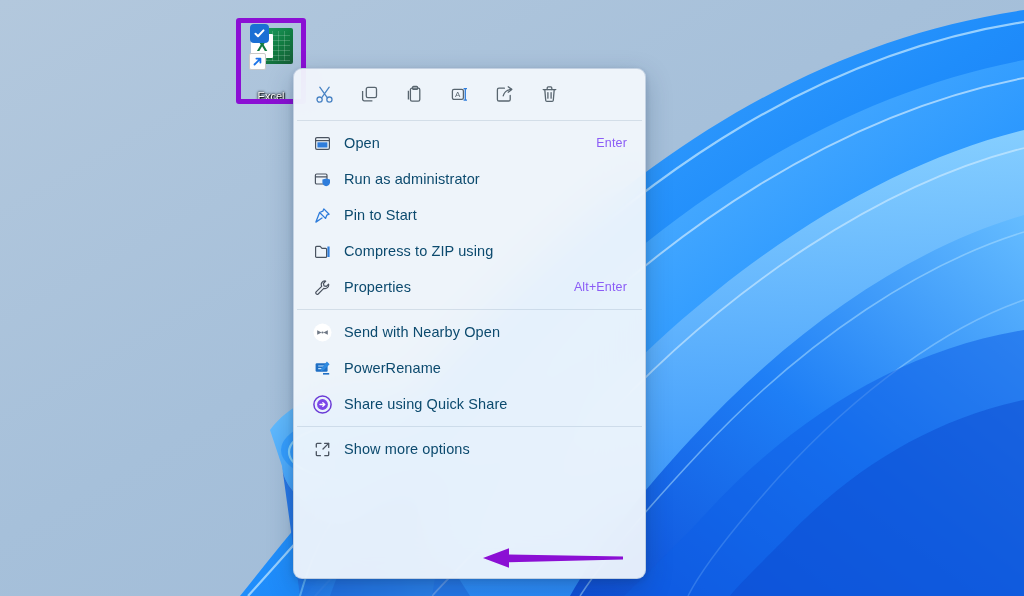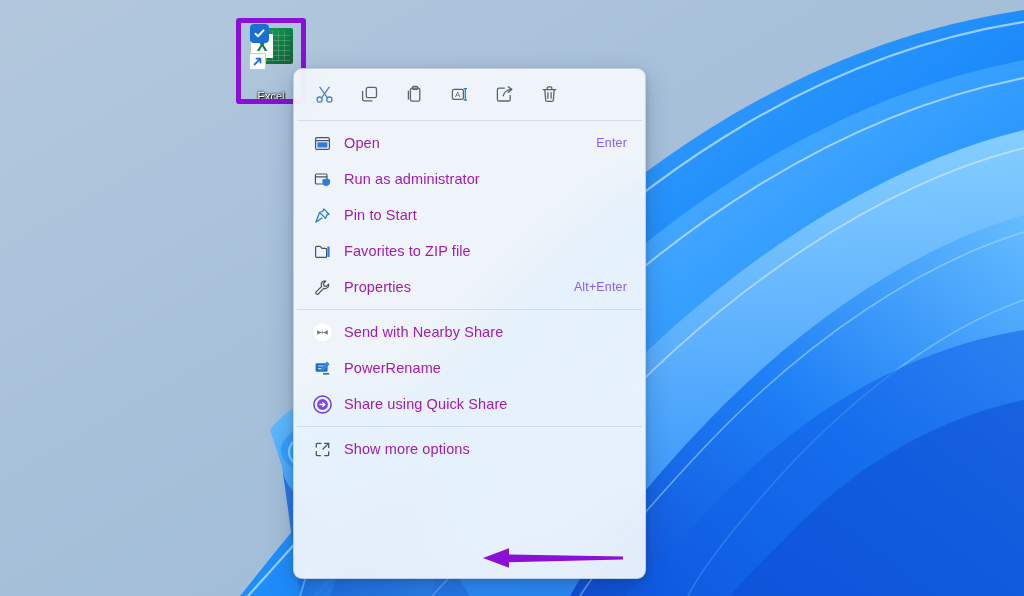--- a/index.html
+++ b/index.html
@@ -88,21 +88,21 @@
     border-radius:5px; padding:0 10px 0 16px;
     position:relative;
   }
   .ctx-ico {
     width:19px; height:19px; flex:0 0 19px;
     display:flex; align-items:center; justify-content:center;
     color:#4a5360; margin-right:12px;
   }
   .ctx-ico svg { display:block; }
   .ctx-label {
-    font-size:14.5px; color:#a21caf; letter-spacing:.1px;
+    font-size:14.5px; color:#0c4a6e; letter-spacing:.1px;
     white-space:nowrap;
   }
   .ctx-accel {
     margin-left:auto; font-size:12.5px; color:#8b5cf6;
     letter-spacing:.15px; padding-right:5px;
   }
 
   
   .anno-arrow { position:absolute; left:483px; top:546px; width:140px; height:24px; }
 </style>
@@ -280,21 +280,21 @@
     </div>
 
 
     <div class="ctx-item">
       <span class="ctx-ico">
         <svg width="17" height="17" viewBox="0 0 17 17" fill="none" stroke="#4a5360" stroke-width="1.2" stroke-linejoin="round">
           <path d="M1.6 13.4 V4.4 a1 1 0 0 1 1 -1 H6.2 L8 5.3 H11.6 a1 1 0 0 1 1 1 V13.4 a1 1 0 0 1 -1 1 H2.6 a1 1 0 0 1 -1 -1 Z"></path>
           <path d="M14.5 3.4 V14.0" stroke="#2f7ddb" stroke-width="2.2"></path>
         </svg>
       </span>
-      <span class="ctx-label">Favorites to ZIP file</span>
+      <span class="ctx-label">Compress to ZIP using</span>
       <span class="ctx-accel"></span>
     </div>
 
 
     <div class="ctx-item">
       <span class="ctx-ico">
         <svg width="17" height="17" viewBox="0 0 17 17" fill="none" stroke="#4a5360" stroke-width="1.2" stroke-linejoin="round">
           <path d="M11.0 1.9 a3.7 3.7 0 0 0 -3.3 5.4 L2.1 12.9 a1.5 1.5 0 0 0 2.1 2.1 L9.8 9.4 A3.7 3.7 0 0 0 14.6 5.1 L12.3 7.4 L10.0 6.8 L9.4 4.5 L11.7 2.2 A3.7 3.7 0 0 0 11.0 1.9 Z"></path>
         </svg>
       </span>
@@ -309,21 +309,21 @@
 
     <div class="ctx-item">
       <span class="ctx-ico">
         <svg width="19" height="19" viewBox="0 0 19 19">
           <circle cx="9.5" cy="9.5" r="9" fill="#ffffff"></circle>
           <path d="M4.2 7.2 L8.6 9.5 L4.2 11.8 Z" fill="#6f7885"></path>
           <path d="M14.8 7.2 L10.4 9.5 L14.8 11.8 Z" fill="#6f7885"></path>
           <circle cx="9.5" cy="9.5" r="1.1" fill="#6f7885"></circle>
         </svg>
       </span>
-      <span class="ctx-label">Send with Nearby Share</span>
+      <span class="ctx-label">Send with Nearby Open</span>
       <span class="ctx-accel"></span>
     </div>
 
     <div class="ctx-item">
       <span class="ctx-ico">
         <svg width="18" height="18" viewBox="0 0 18 18">
           <rect x="1.6" y="4.2" width="12" height="8.6" rx="1.2" fill="#1f6fc4"></rect>
           <path d="M4.2 7.0 H10.6 M4.2 9.6 H8.6" stroke="#bfe1ff" stroke-width="1.1"></path>
           <path d="M12.9 2.6 L15.6 5.3 L9.6 11.3 L6.6 12.2 L7.5 9.2 Z" fill="#2f8ae0"></path>
           <path d="M9.0 14.8 H15.2" stroke="#1f6fc4" stroke-width="1.6"></path>

